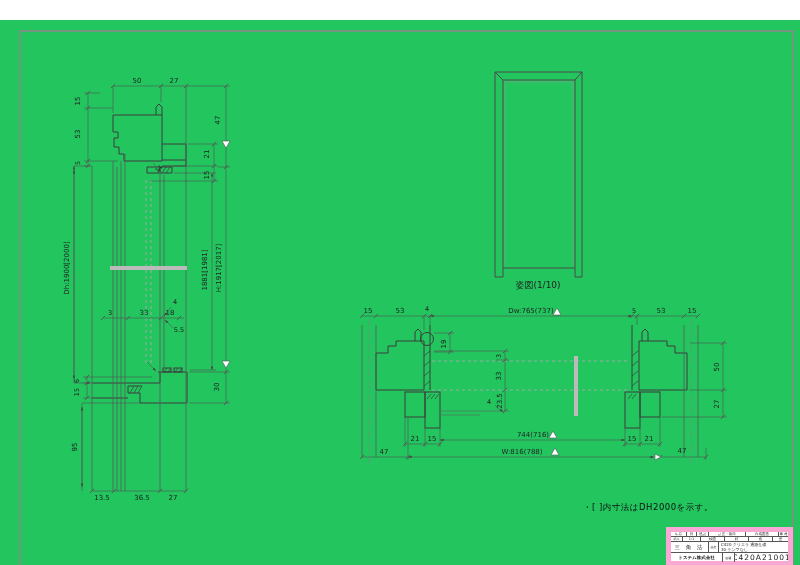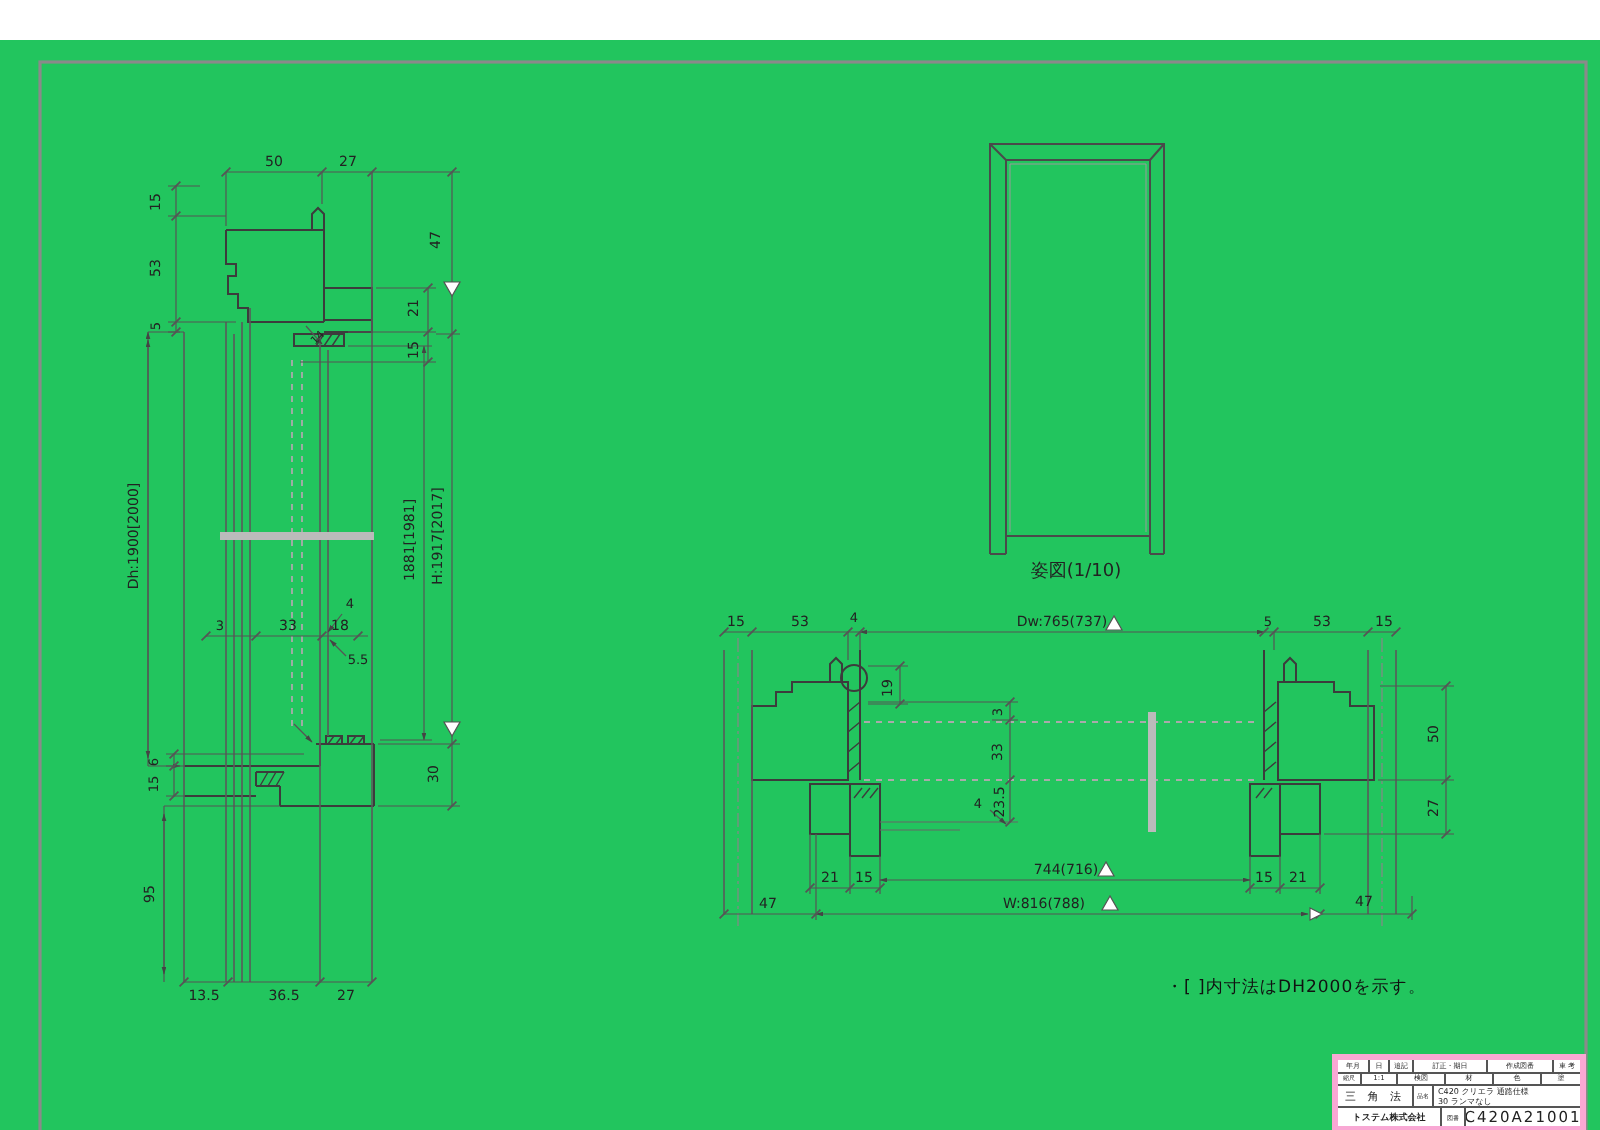--- a/index.html
+++ b/index.html
@@ -1,25 +1,25 @@
 <!DOCTYPE html>
 <html><head>
 <meta charset="utf-8">
 <style>
   html,body{margin:0;padding:0;background:#fff;}
   #sheet{position:relative;width:800px;height:565px;background:#22c55e;overflow:hidden;
          font-family:"DejaVu Sans","Liberation Sans",sans-serif;margin-top:20px;}
   #cad{position:absolute;left:0;top:0;}
   svg text{fill:#222;font-family:"DejaVu Sans","Liberation Sans",sans-serif;}
   .note{position:absolute;font-size:8.5px;color:#111;letter-spacing:.5px;white-space:nowrap;}
-  #note1{left:583px;top:468px;}
+  #note1{left:583px;top:482px;}
   #note2{left:569px;top:485px;}
   
   #tblock{position:absolute;left:666px;top:507px;width:127px;height:39px;
-          border:3px solid #f9a8d4;background:#fff;font-size:4px;color:#222;
+          border:5px solid #f9a8d4;background:#fff;font-size:4px;color:#222;
           display:flex;flex-direction:column;box-sizing:border-box;}
   .trow{display:flex;border-bottom:.5px solid #555;box-sizing:border-box;}
   .trow:last-child{border-bottom:none;}
   .tcell{border-right:.5px solid #555;box-sizing:border-box;display:flex;
          align-items:center;justify-content:center;overflow:hidden;white-space:nowrap;}
   .tcell:last-child{border-right:none;}
   .r1{height:8px;font-size:3.5px;}
   .r2{height:8px;font-size:3.5px;}
   .r3{height:13px;}
   .r4{height:10px;flex:1;}

